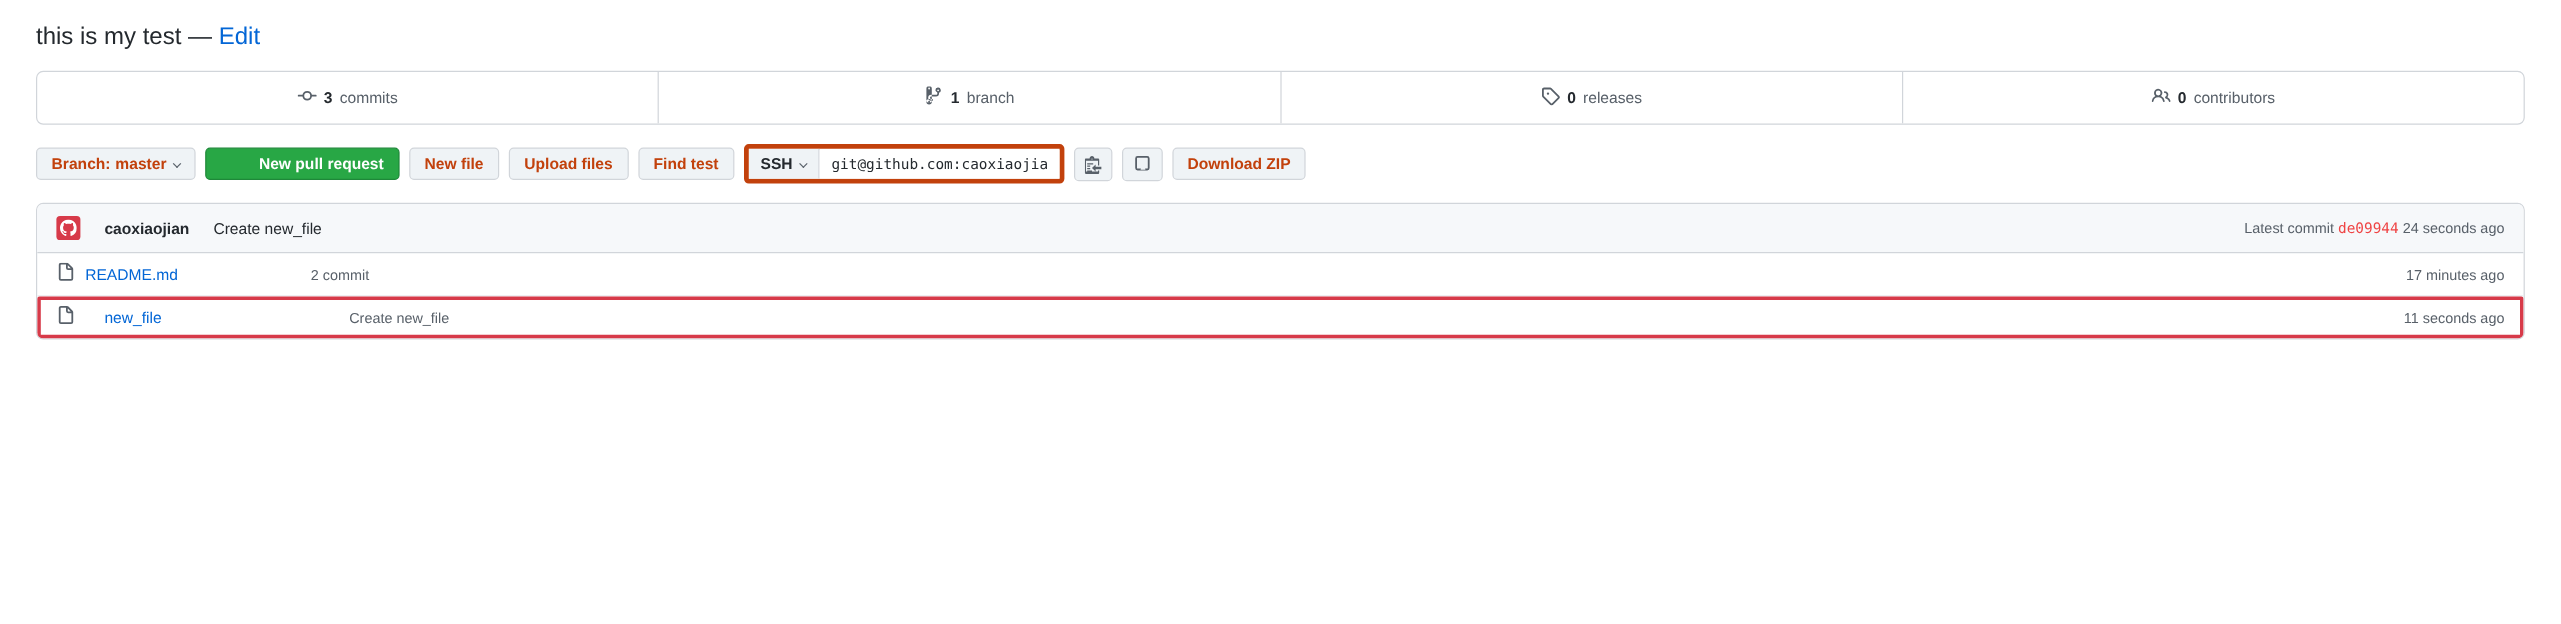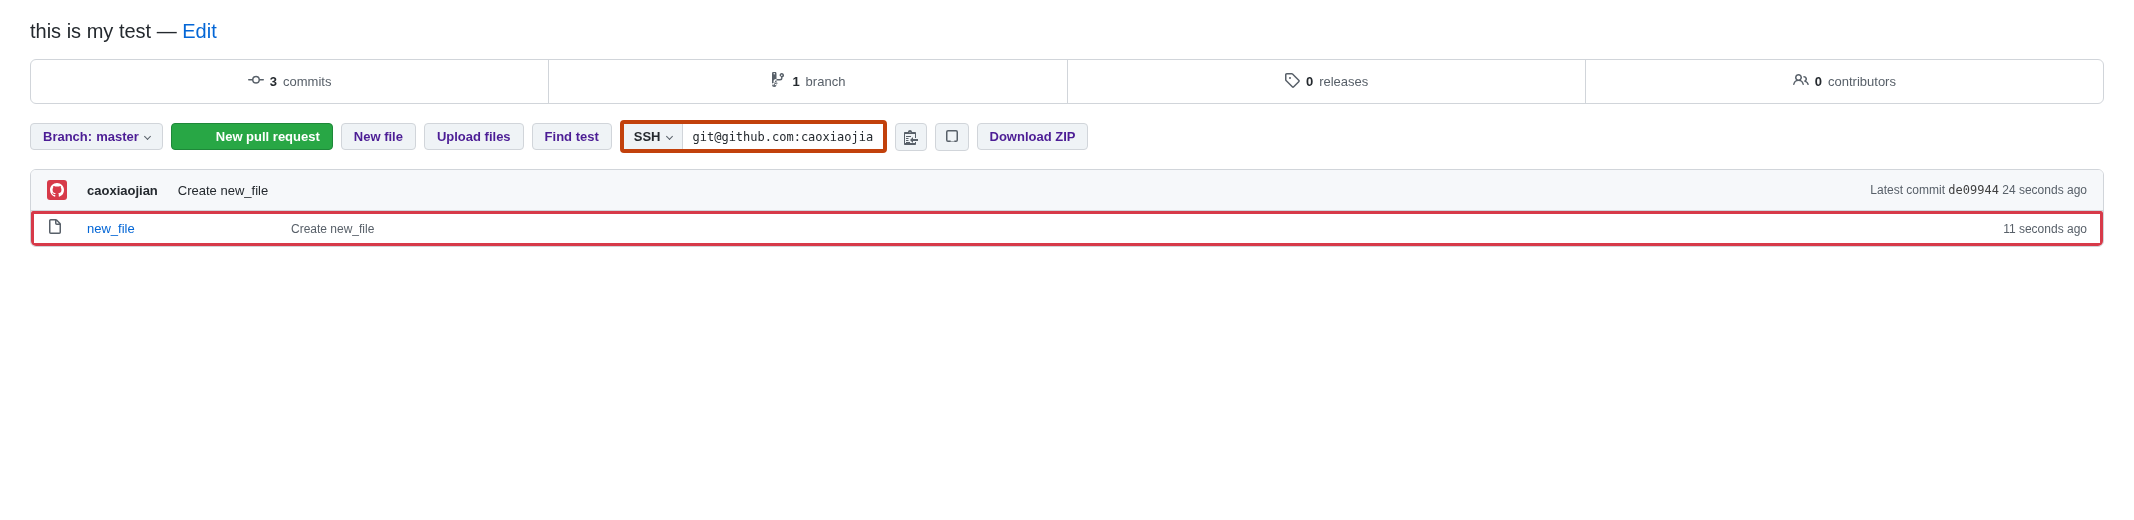--- a/index.html
+++ b/index.html
@@ -95,21 +95,21 @@
     }
     .btn-green {
       background: #28a745;
       border-color: #1e8839;
       color: #fff;
       padding-left: 44px;
     }
     .btn-default {
       background: #eff3f6;
       border-color: #d1d5da;
-      color: #4c1d95;
+      color: #c2410c;
     }
 
     .ssh-group {
       display: flex;
       align-items: center;
       border: 4px solid #c2410c;
       border-radius: 4px;
       overflow: hidden;
     }
     .ssh-btn {
@@ -185,21 +185,21 @@
     .commit-msg {
       font-size: 13px;
       color: #24292e;
     }
     .commit-meta {
       margin-left: auto;
       font-size: 12px;
       color: #586069;
     }
     .commit-hash {
-      color: #404040;
+      color: #ef4444;
       font-family: "SFMono-Regular", Consolas, monospace;
       text-decoration: none;
     }
 
     .file-row {
       display: flex;
       align-items: center;
       padding: 8px 16px;
       border-bottom: 1px solid #eaecef;
       gap: 8px;
@@ -342,20 +342,30 @@
     </div>
     <span class="commit-author">caoxiaojian</span>
     <span class="commit-msg">Create new_file</span>
     <div class="commit-meta">
       <span>Latest commit</span>
       <a href="#" class="commit-hash">de09944</a>
       <span>24 seconds ago</span>
     </div>
   </div>
 
+  <div class="file-row">
+    <span class="file-icon">
+      <svg width="16" height="16" viewBox="0 0 16 16" fill="#586069">
+          <path fill-rule="evenodd" d="M3.75 1.5a.25.25 0 00-.25.25v11.5c0 .138.112.25.25.25h8.5a.25.25 0 00.25-.25V6H9.75A1.75 1.75 0 018 4.25V1.5H3.75zm5.75.56v2.19c0 .138.112.25.25.25h2.19L9.5 2.06zM2 1.75C2 .784 2.784 0 3.75 0h5.086c.464 0 .909.184 1.237.513l3.414 3.414c.329.328.513.773.513 1.237v8.086A1.75 1.75 0 0112.25 15h-8.5A1.75 1.75 0 012 13.25V1.75z"></path>
+        </svg>
+    </span>
+    <a href="#" class="file-name">README.md</a>
+    <span class="file-commit">2 commit</span>
+    <span class="file-time">17 minutes ago</span>
+  </div>
 
   <div class="file-row highlighted-row">
     <span class="file-icon">
       <svg width="16" height="16" viewBox="0 0 16 16" fill="#586069">
           <path fill-rule="evenodd" d="M3.75 1.5a.25.25 0 00-.25.25v11.5c0 .138.112.25.25.25h8.5a.25.25 0 00.25-.25V6H9.75A1.75 1.75 0 018 4.25V1.5H3.75zm5.75.56v2.19c0 .138.112.25.25.25h2.19L9.5 2.06zM2 1.75C2 .784 2.784 0 3.75 0h5.086c.464 0 .909.184 1.237.513l3.414 3.414c.329.328.513.773.513 1.237v8.086A1.75 1.75 0 0112.25 15h-8.5A1.75 1.75 0 012 13.25V1.75z"></path>
         </svg>
     </span>
     <a href="#" class="file-name">new_file</a>
     <span class="file-commit">Create new_file</span>
     <span class="file-time">11 seconds ago</span>

